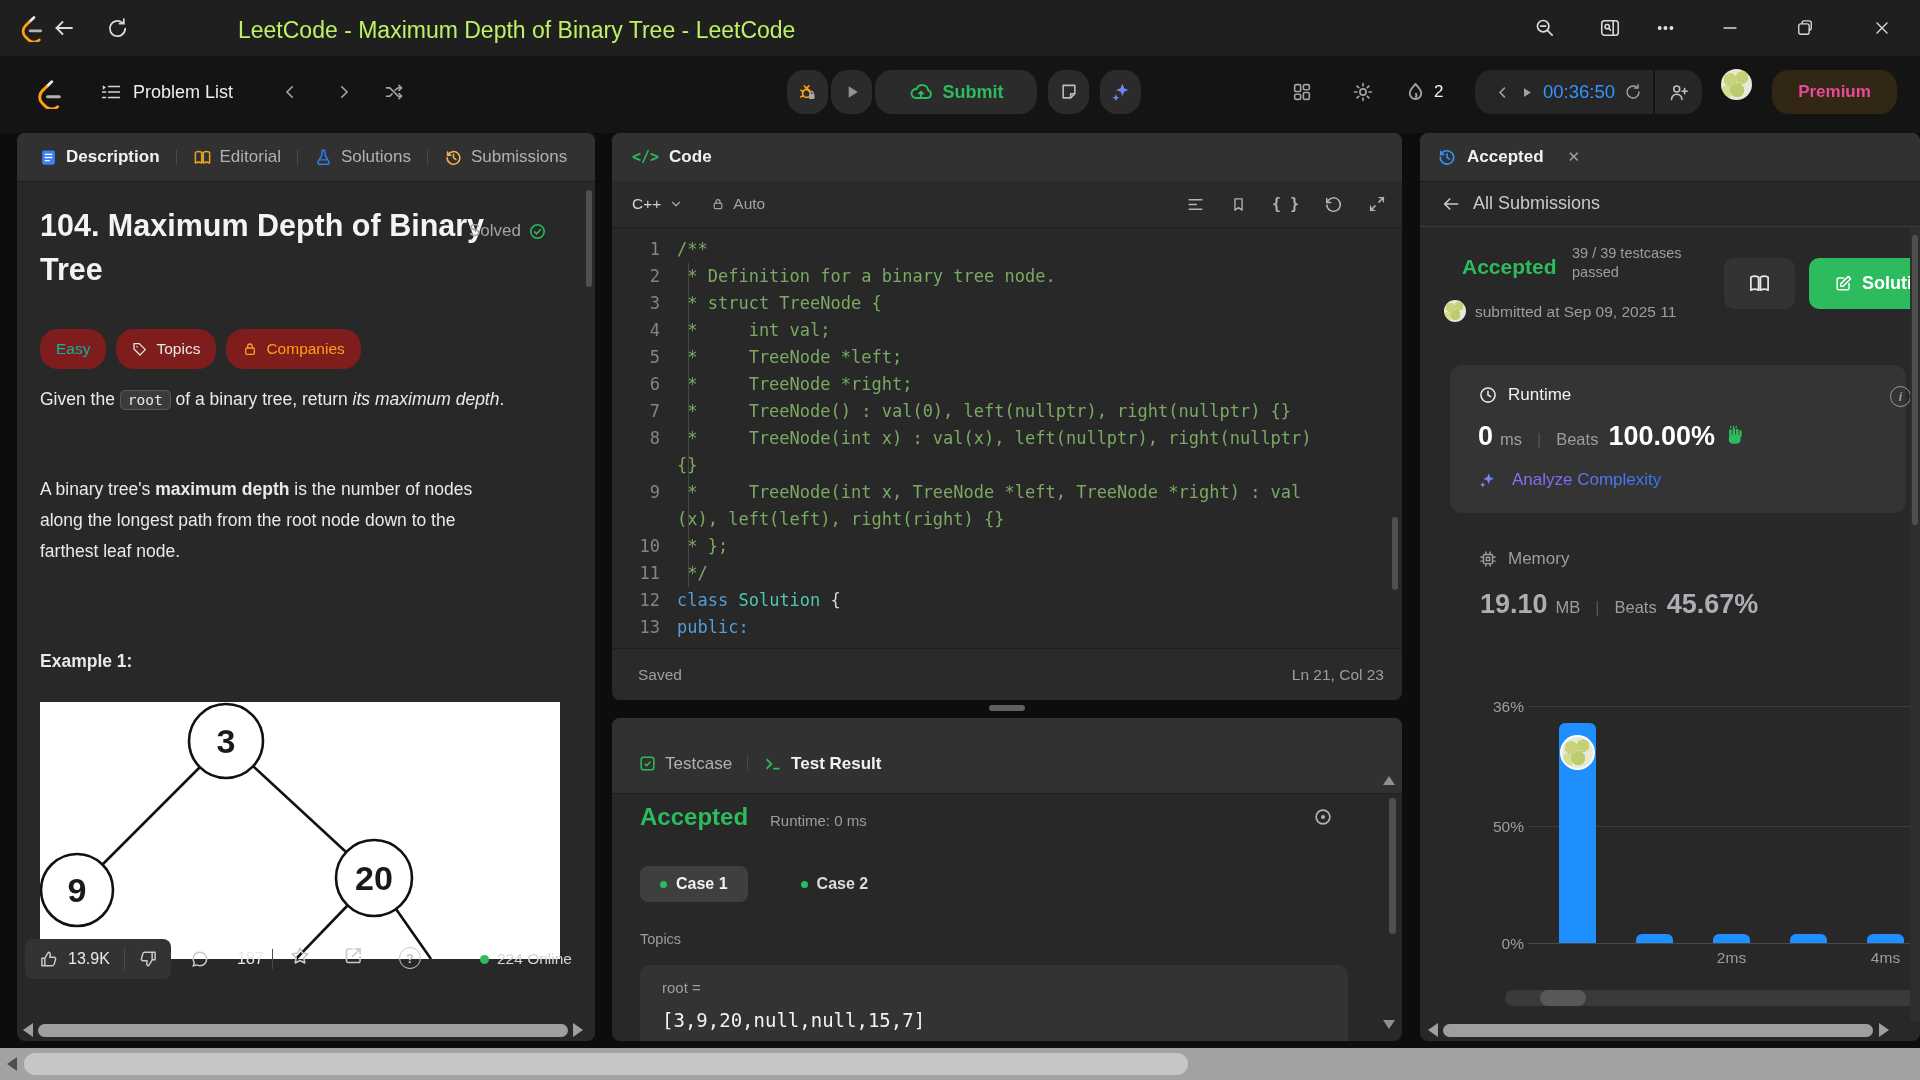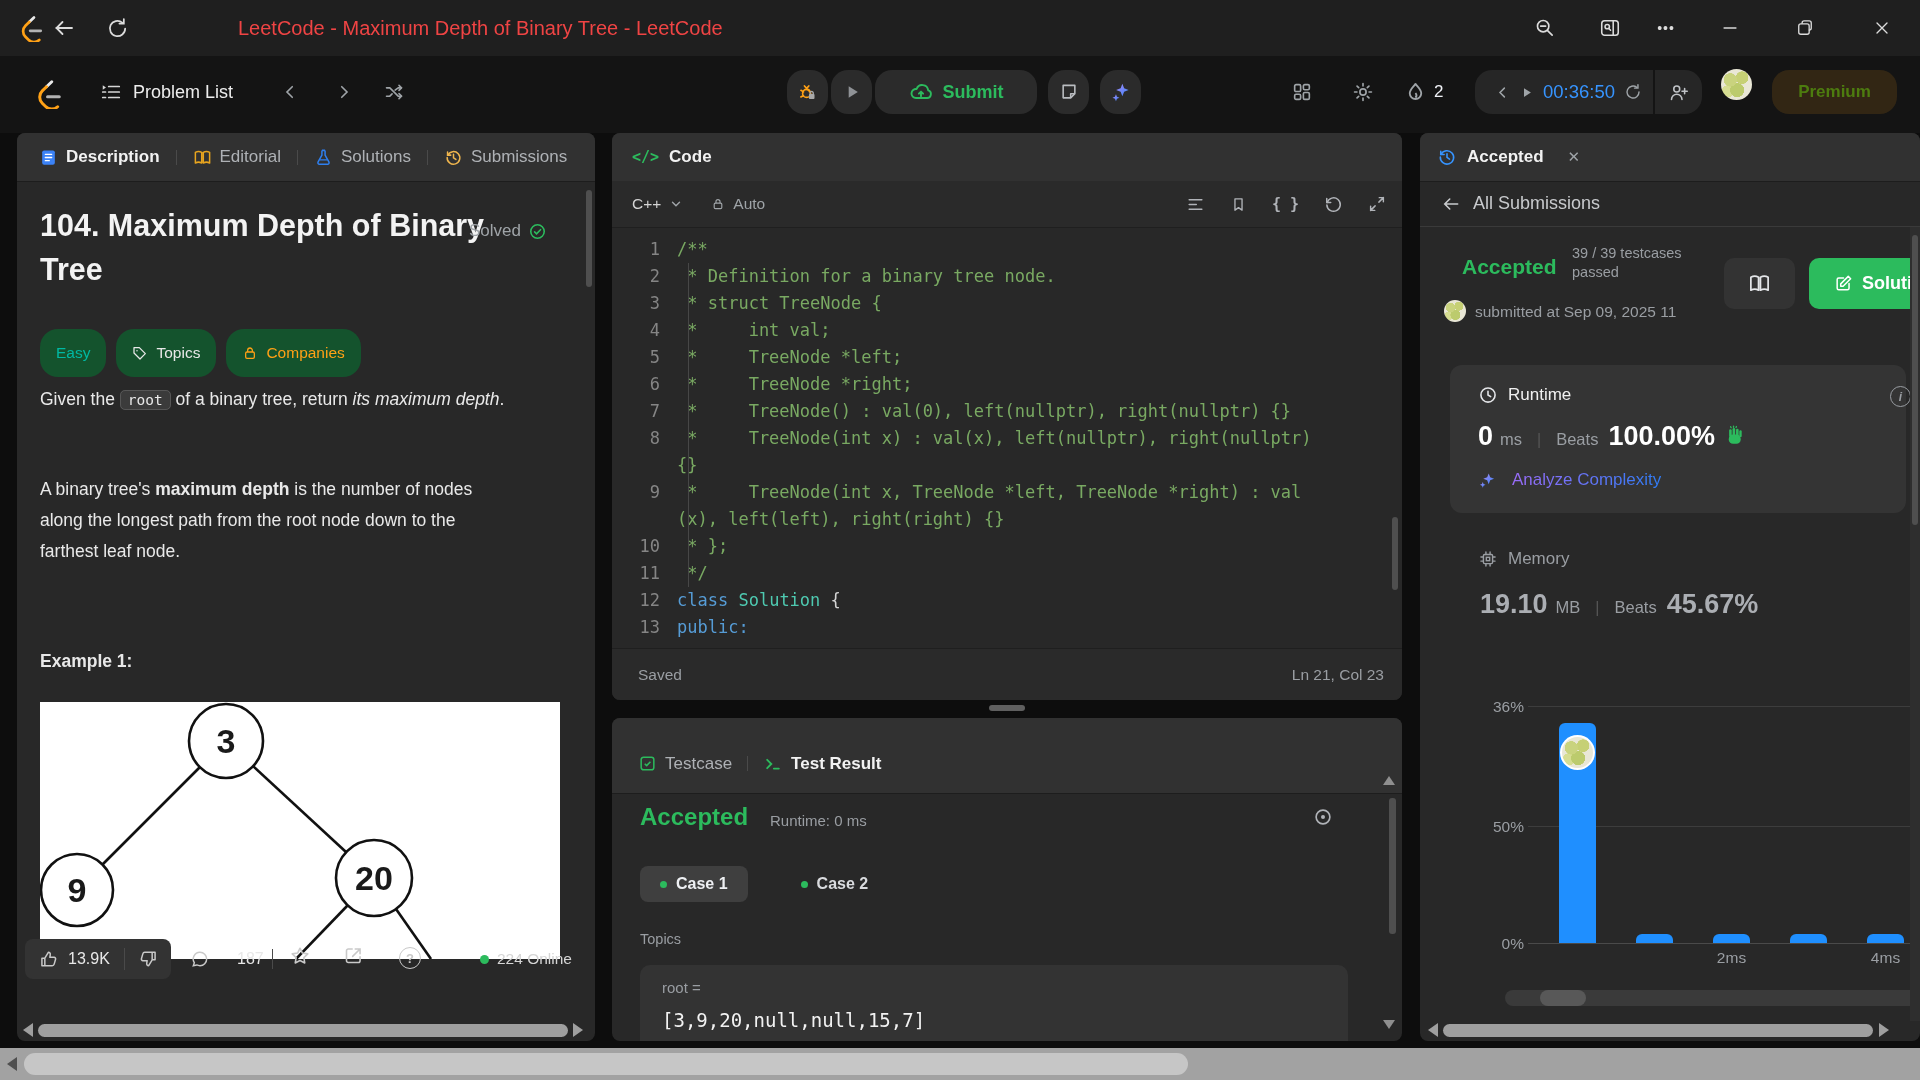--- a/index.html
+++ b/index.html
@@ -8,38 +8,38 @@
     background:#0d0d0d;color:#e8e8e8;
     font-family:"Liberation Sans",sans-serif;
     -webkit-font-smoothing:antialiased;
   }
   .abs{position:absolute}
   .flex{display:flex;align-items:center}
   svg{display:block}
 
   
   .titlebar{left:0;top:0;width:1920px;height:56px;background:#1f1f1f}
-  .titlebar .title{font-size:20px;color:#ef4444;white-space:nowrap}
+  .titlebar .title{font-size:23px;color:#bef264;white-space:nowrap}
   .tb-btn{width:34px;height:34px;border-radius:6px;display:flex;align-items:center;justify-content:center;color:#dcdcdc}
 
   
   .navbar{left:0;top:56px;width:1920px;height:77px;background:#141414}
   .nav-pill{height:44px;border-radius:17px;background:#2b2b2b;display:flex;align-items:center;justify-content:center}
   .icon-btn{display:flex;align-items:center;justify-content:center;color:#9fa4a8}
-  .premium{background:rgba(255,161,22,.13);color:#4d7c0f;font-weight:bold;font-size:17px}
+  .premium{background:rgba(255,161,22,.13);color:#ec4899;font-weight:bold;font-size:17px}
 
   
   .panel{background:#282828;border-radius:8px;overflow:hidden}
   .panel-head{height:48px;background:#313131;display:flex;align-items:center;border-bottom:1px solid #1d1d1d}
   .vdiv{width:1px;height:15px;background:#4a4a4a;flex:none}
   .tab{display:flex;align-items:center;gap:8px;font-size:17px;color:#aeb1b5;white-space:nowrap}
   .tab.active{color:#f2f2f2;font-weight:bold}
 
   
-  .pill{height:48px;border-radius:18px;background:#14532d;display:flex;align-items:center;gap:8px;padding:0 16px;font-size:15.5px;color:#e8e8e8}
+  .pill{height:40px;border-radius:18px;background:#7f1d1d;display:flex;align-items:center;gap:8px;padding:0 16px;font-size:15.5px;color:#e8e8e8}
   .rt-code{font-family:"DejaVu Sans Mono",monospace;font-size:14.5px;background:rgba(255,255,255,.09);border:1px solid rgba(255,255,255,.14);border-radius:5px;padding:1px 7px;color:#e8e8e8;white-space:nowrap}
   .rt-em{font-style:italic}
   .rt-b{font-weight:bold}
   .para{font-size:17.5px;line-height:31px;color:#e9e9e9}
   .footer-ic{color:#c9c9c9}
 
   
   .code-area{font-family:"DejaVu Sans Mono",monospace;font-size:17px;line-height:27px;background:#282828}
   .code-row{display:flex}
   .ln{width:38px;text-align:right;color:#858585;flex:none}

